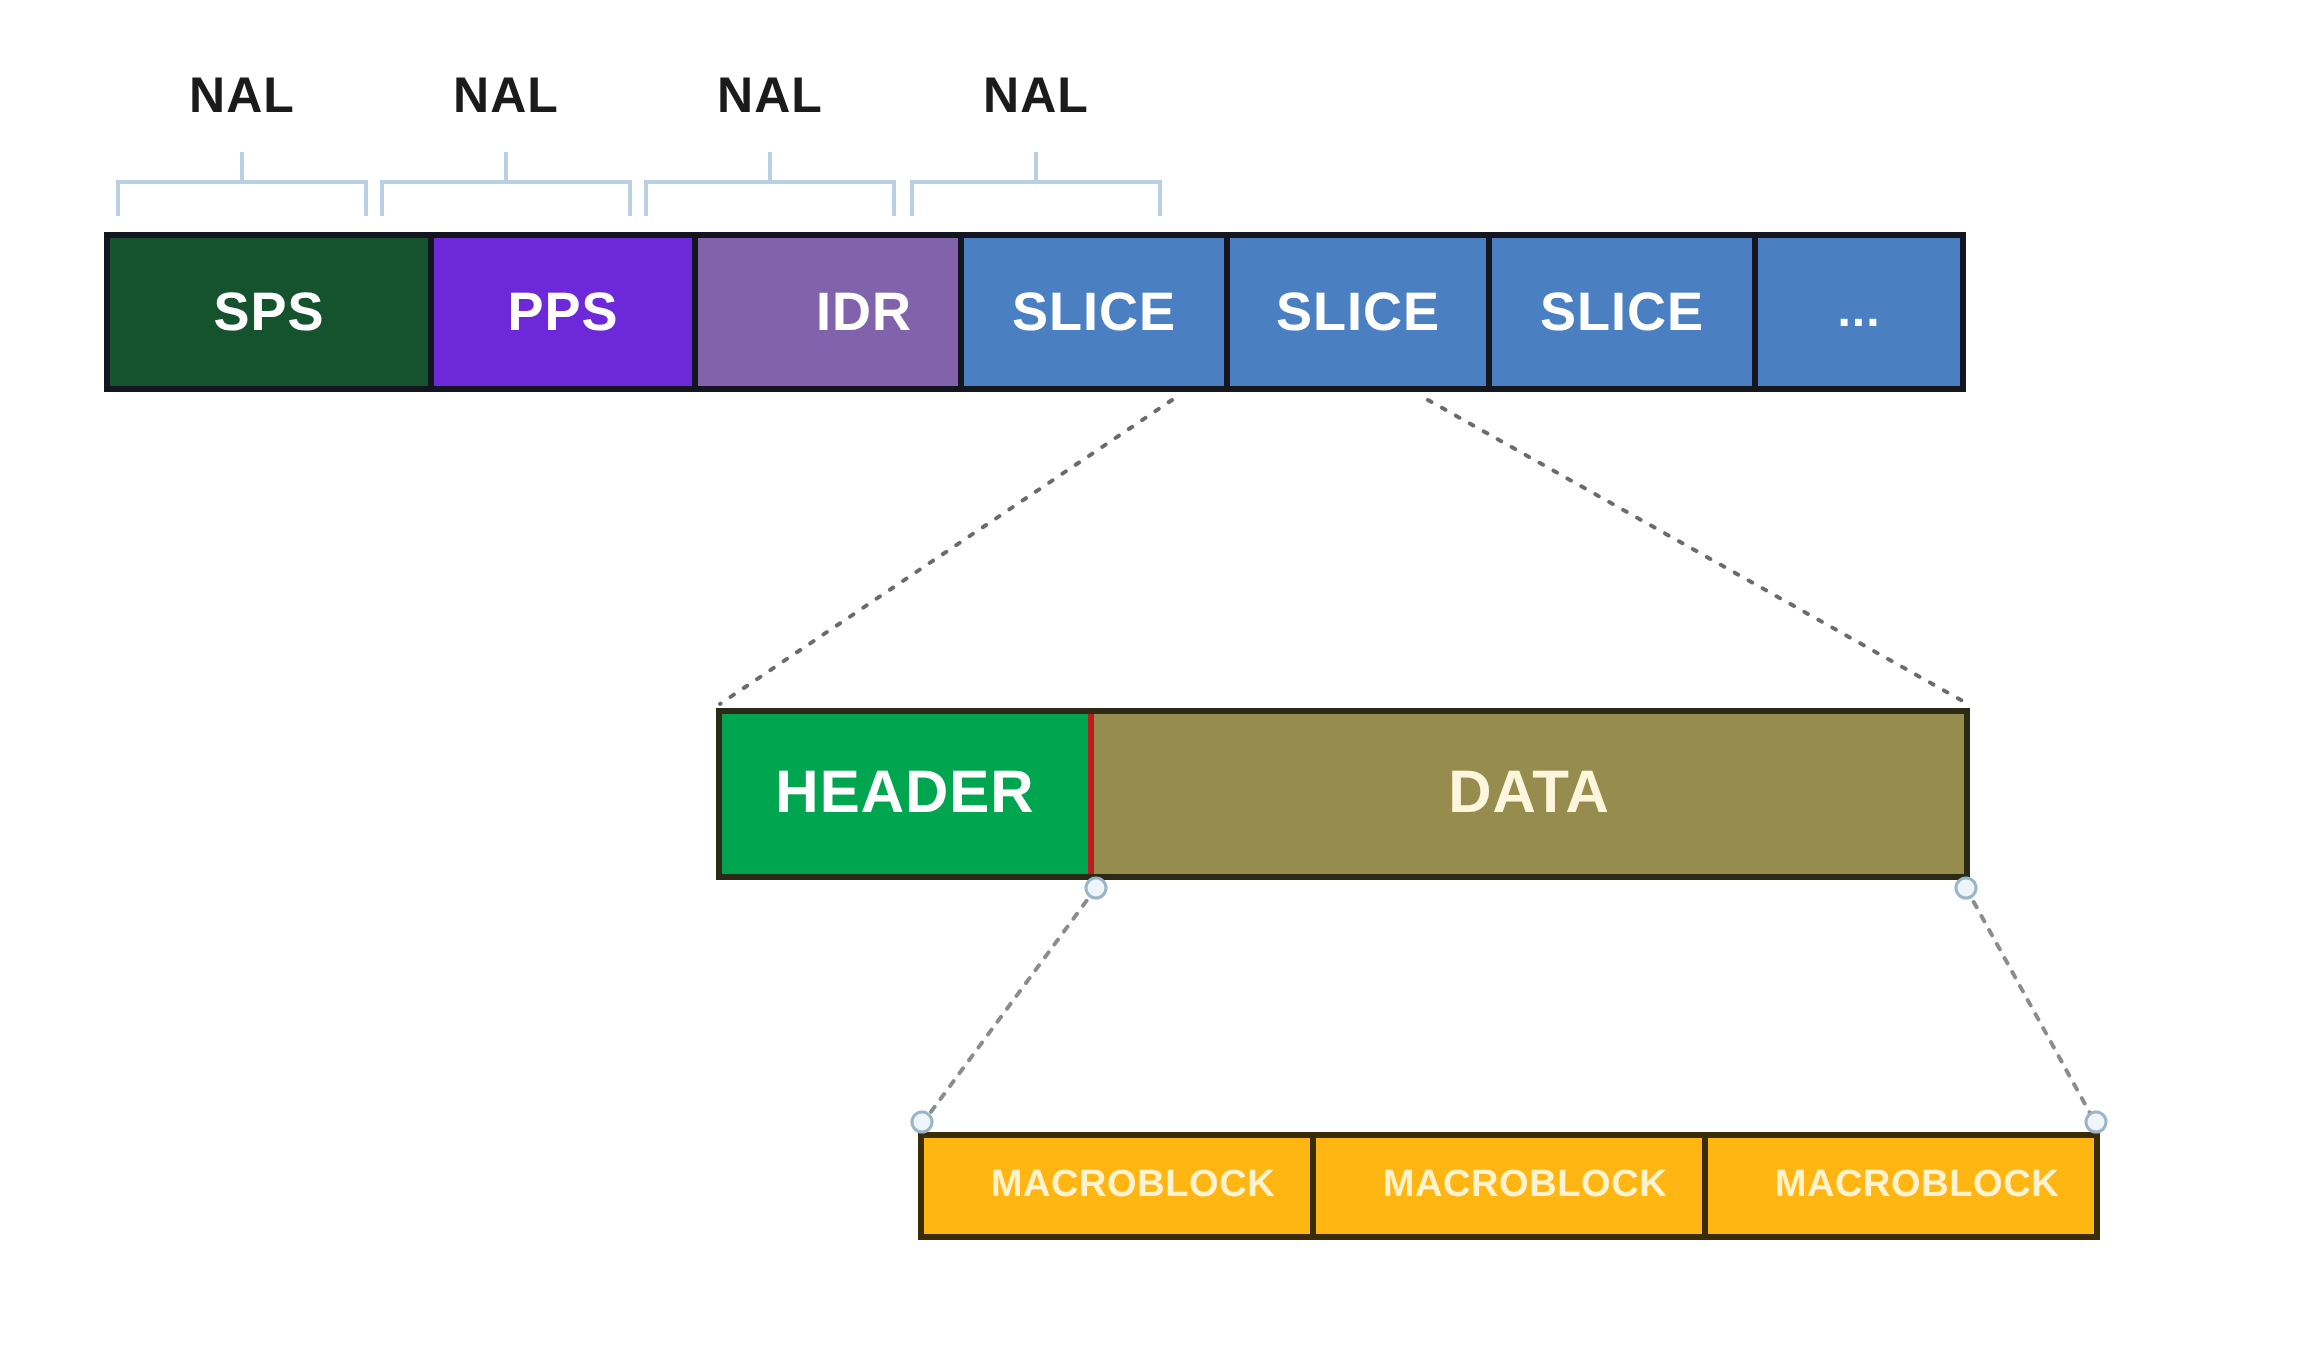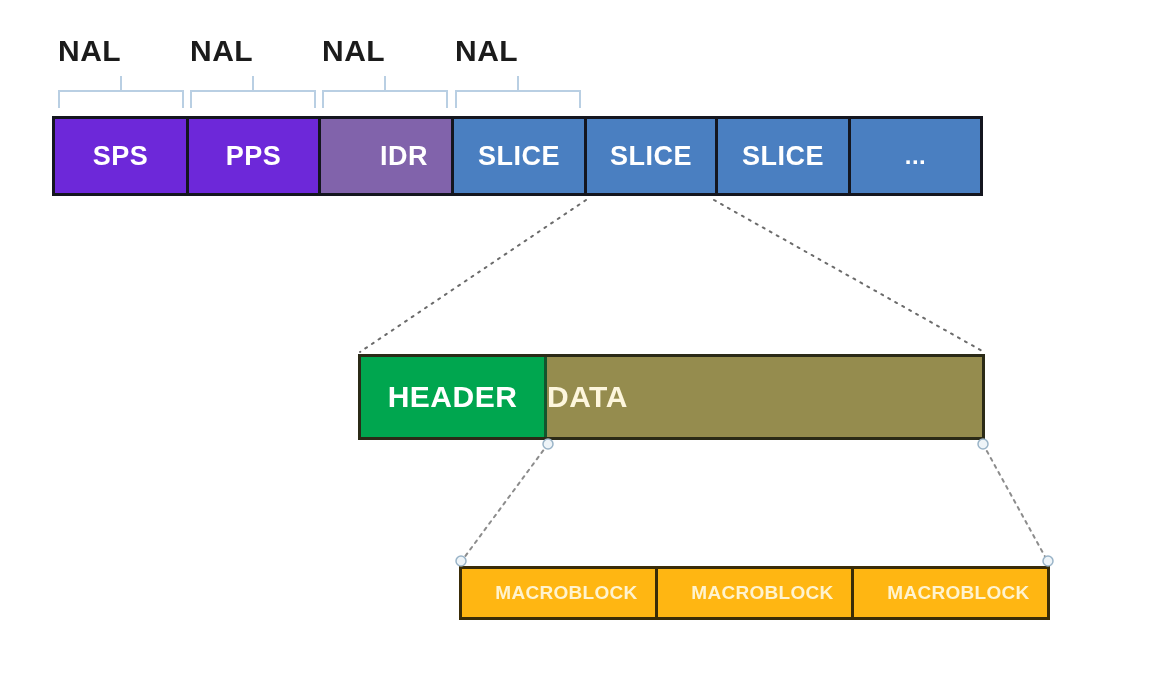--- a/index.html
+++ b/index.html
@@ -55,23 +55,24 @@
     height: 18px;
   }
   .bracket-stem {
     position: absolute;
     width: 2px;
     background: #b9cfe3;
     height: 14px;
   }
   .nal-label {
     position: absolute;
-    font-size: 30px;
+    font-size: 25px;
     font-weight: 600;
     color: #1b1b1b;
+    text-align: center;
     letter-spacing: 0.5px;
   }
 
   
   #slice-bar {
     position: absolute;
     left: 358px;
     top: 354px;
     width: 627px;
     height: 86px;
@@ -81,29 +82,30 @@
   }
   #slice-header {
     width: 186px;
     background: #00a64f;
     display: flex;
     align-items: center;
     justify-content: center;
     font-size: 30px;
     font-weight: 600;
     color: #ffffff;
-    border-right: 3px solid #14532d;
+    border-right: 3px solid #b91c1c;
     box-sizing: border-box;
     letter-spacing: 0.5px;
   }
   #slice-data {
     flex: 1;
     background: #958c4e;
     display: flex;
     align-items: center;
+    justify-content: center;
     font-size: 30px;
     font-weight: 600;
     color: #fdf6dd;
     letter-spacing: 0.5px;
   }
 
   
   #macroblock-row {
     position: absolute;
     left: 459px;
@@ -164,21 +166,21 @@
     <div class="bracket-stem" style="left:384px; top:76px;"></div>
   </div>
 
   <div>
     <div class="nal-label" style="left:455px; top:34px; width:126px;">NAL</div>
     <div class="bracket" style="left:455px; top:90px; width:126px;"></div>
     <div class="bracket-stem" style="left:517px; top:76px;"></div>
   </div>
 
   <div id="nal-stream">
-    <div class="nal-cell" style="width:134px; background:#6d28d9;">
+    <div class="nal-cell" style="width:162px; background:#14532d;">
       <span>SPS</span>
     </div>
     <div class="nal-cell" style="width:132px; background:#6d28d9;">
       <span>PPS</span>
     </div>
     <div class="nal-cell" style="width:133px; background:#8163ab;padding-left:36px;">
       <span>IDR</span>
     </div>
     <div class="nal-cell" style="width:133px; background:#4a7fc1;">
       <span>SLICE</span>

